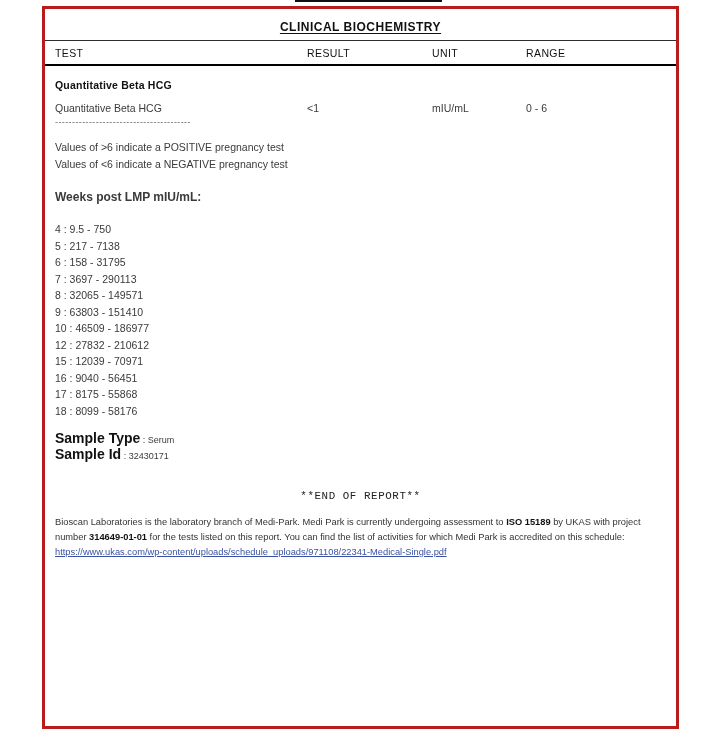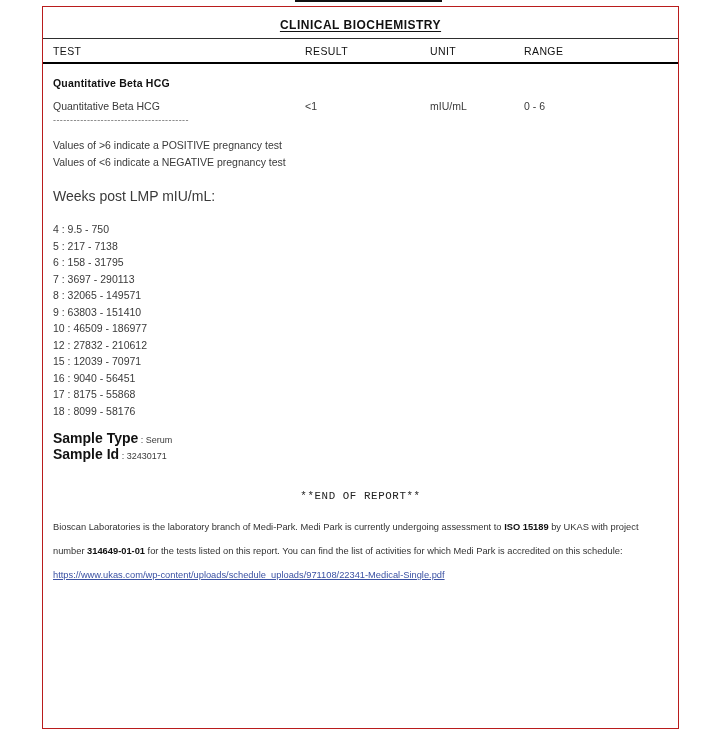--- a/index.html
+++ b/index.html
@@ -11,21 +11,21 @@
     position:relative;
     overflow:hidden;
   }
   .top-fragment {
     position:absolute; top:0; left:295px; width:147px; height:2px;
     background:#111111;
   }
   .page {
     position:absolute; top:6px; left:42px;
     width:637px; height:723px;
-    border:1px solid #b91c1c;
+    border:3px solid #b91c1c;
     background:#ffffff;
     box-sizing:border-box;
   }
   .title-row {
     text-align:center;
     padding:8px 0 5px 0;
     border-bottom:1px solid #2e2e2e;
   }
   .title {
     font-weight:bold; font-size:12px; letter-spacing:0.5px;
@@ -61,22 +61,23 @@
     color:#666666;
     white-space:nowrap;
   }
   .notes {
     margin:12px 0 0 10px;
     font-size:10.5px; line-height:17px;
     color:#3a3a3a;
   }
   .weeks-heading {
     margin:17px 0 0 10px;
-    font-size:14px;
+    font-size:12px;
     color:#3a3a3a;
+    font-weight:bold;
   }
   .weeks-list {
     margin:17px 0 0 10px;
     font-size:10.5px; line-height:16.5px;
     color:#3a3a3a;
   }
   .sample-block {
     margin:13px 0 0 10px;
     font-size:9px; line-height:13.5px;
     color:#3a3a3a;
@@ -87,21 +88,21 @@
   }
   .end-marker {
     margin-top:27px;
     text-align:center;
     font-size:10.8px; letter-spacing:0.6px;
     color:#222222;
     font-family:Liberation Mono, monospace;
   }
   .footer {
     margin:13px 10px 0 10px;
-    font-size:9.3px; line-height:24px;
+    font-size:9.3px; line-height:15px;
     color:#333333;
   }
   .footer .bold { font-weight:bold; color:#111111; }
   .footer-link {
     display:inline-block;
     text-decoration:underline;
     cursor:pointer;
   }
 </style>
 </head>

